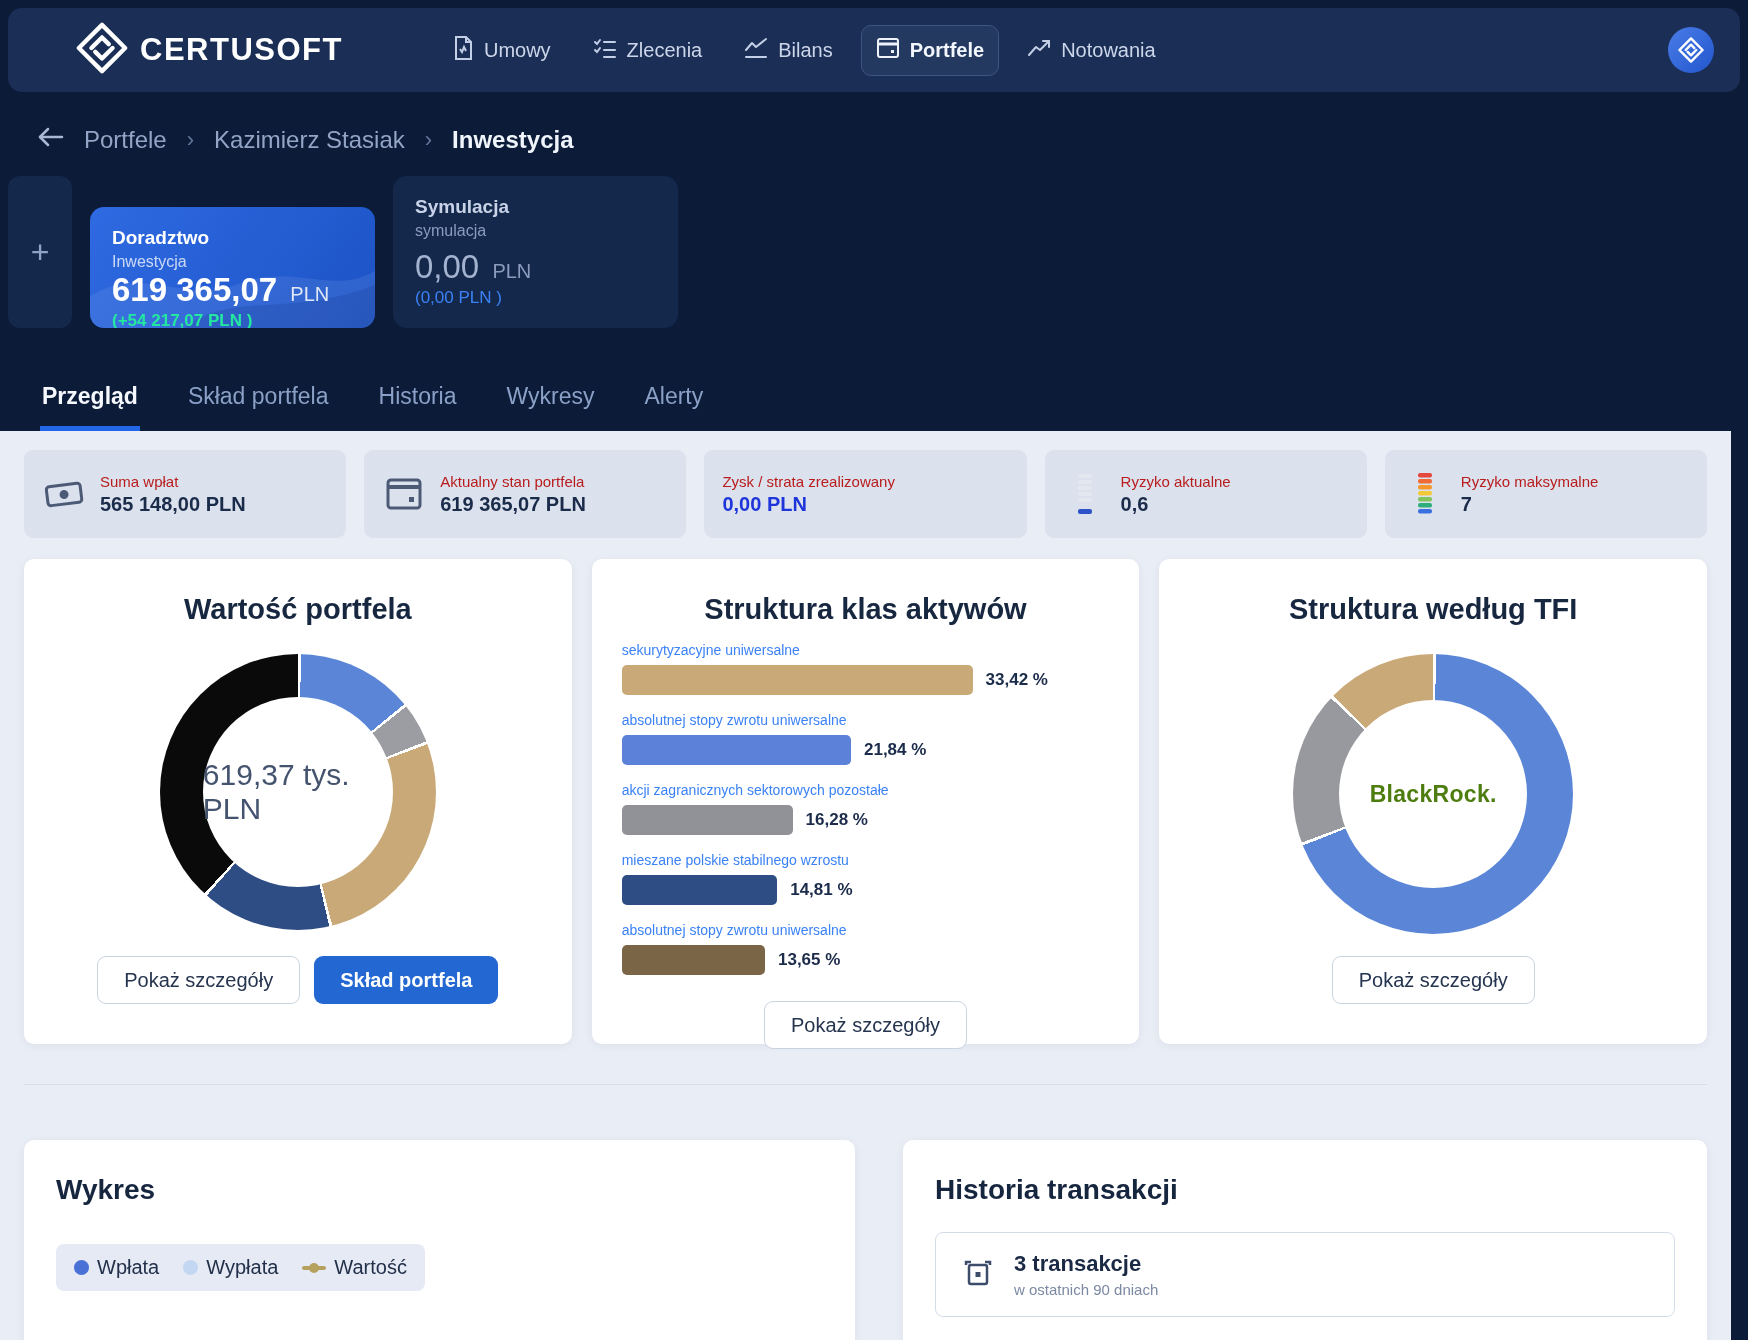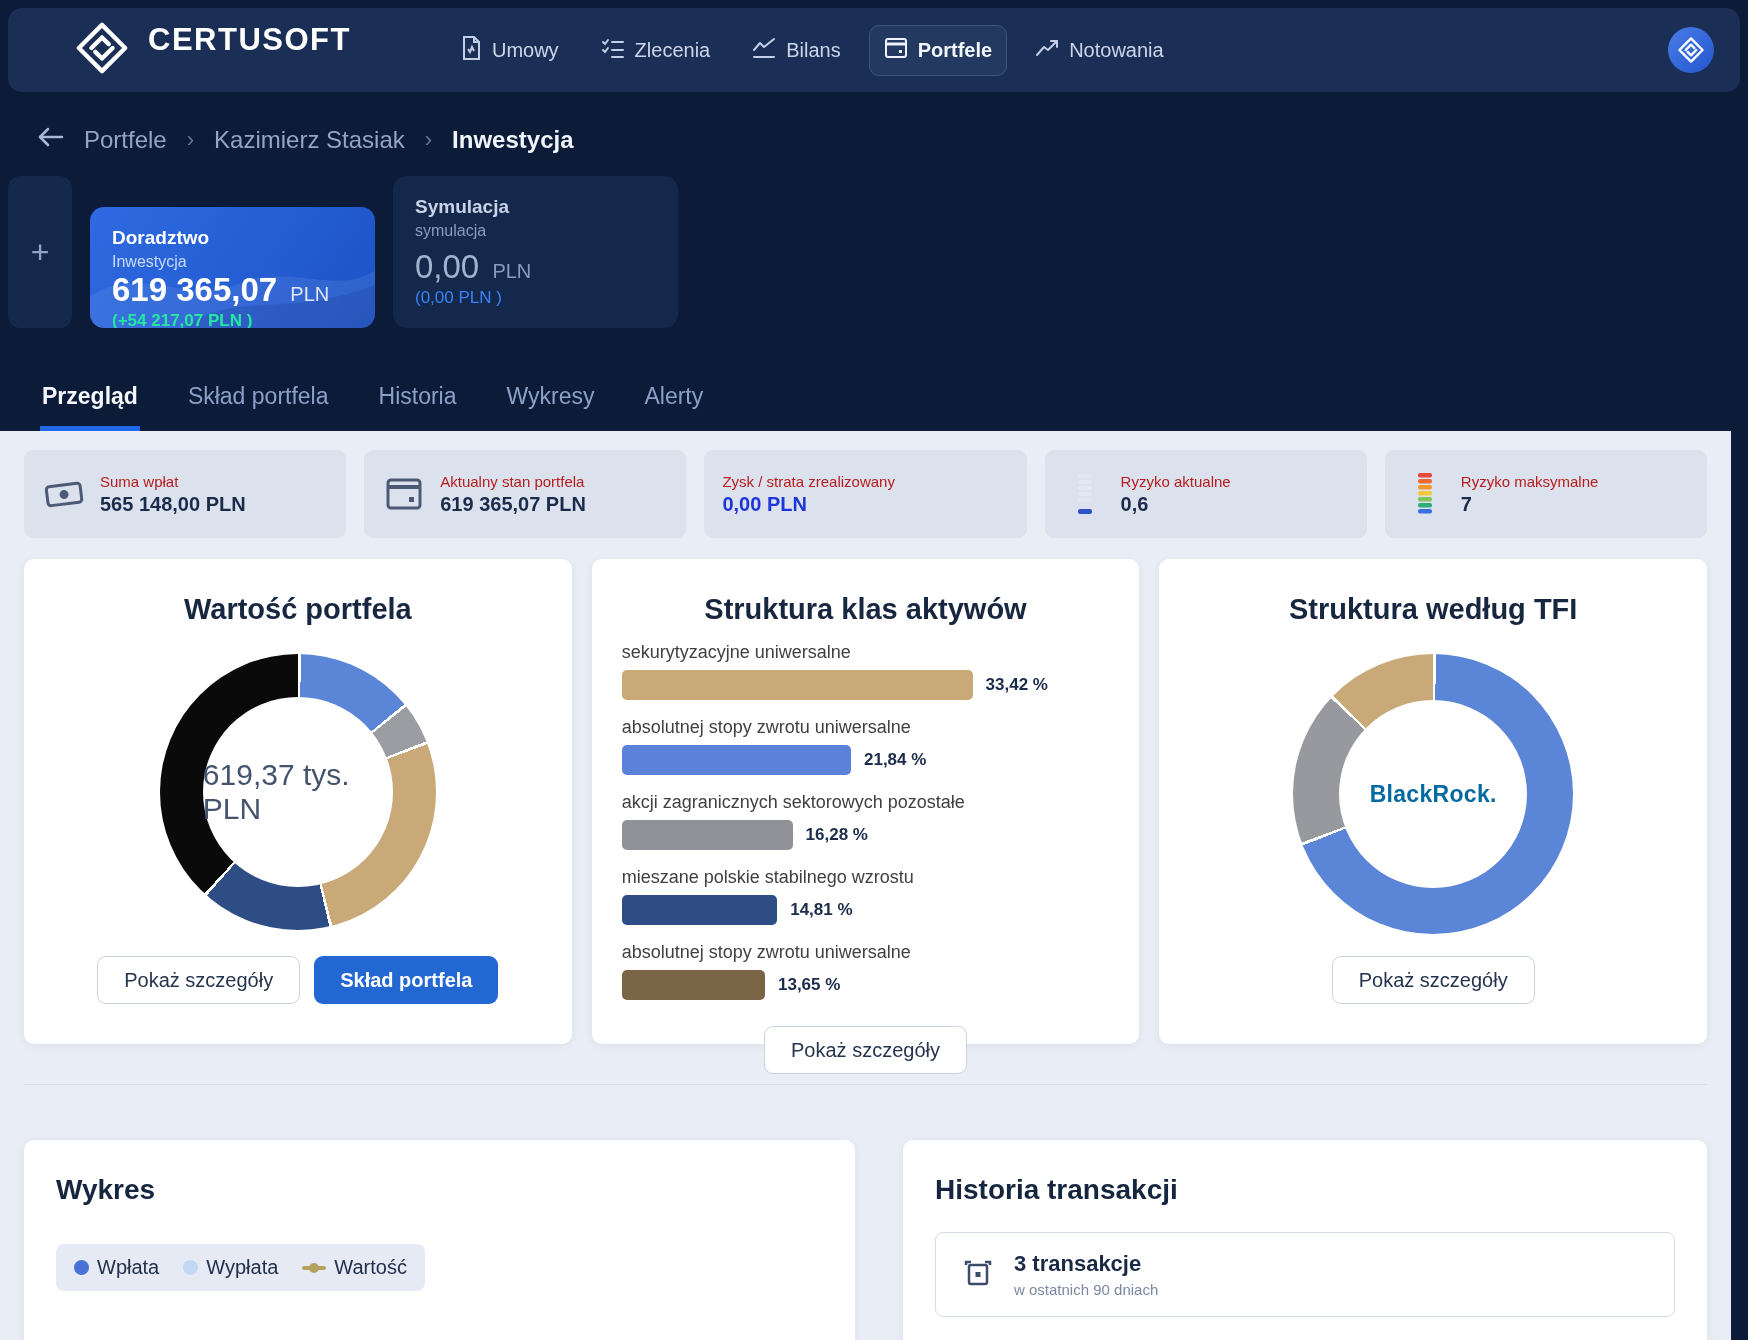--- a/index.html
+++ b/index.html
@@ -5,21 +5,21 @@
   * { margin:0; padding:0; box-sizing:border-box; }
   html,body { width:1748px; height:1340px; overflow:hidden;
     font-family:"Liberation Sans","DejaVu Sans",sans-serif;
     background:#0b1b38; }
 
   
   .top-section { height:431px; display:flex; flex-direction:column; background:#0b1b38; }
 
   .topnav { margin:8px 8px 0 8px; height:84px; background:#1b2e55; border-radius:14px;
     display:flex; align-items:center; padding:0 26px; }
-  .brand { display:flex; gap:20px; margin-left:42px; }
+  .brand { display:flex; align-items:center; gap:12px; margin-left:42px; }
   .brand-text { color:#fff; font-size:31px; font-weight:800; letter-spacing:1.5px; }
   .nav-menu { display:flex; align-items:center; gap:14px; margin-left:95px; }
   .nav-item { display:flex; align-items:center; gap:10px; color:#ccd6ea; font-size:20px;
     padding:11px 14px; border-radius:10px; cursor:pointer; white-space:nowrap; }
   .nav-item.active { background:#24395f; border:1px solid #3d5580; color:#f2f6fd; font-weight:600; }
   .avatar { margin-left:auto; width:46px; height:46px; border-radius:50%;
     background:linear-gradient(135deg,#4a7ce8,#2256cc); display:flex; align-items:center; justify-content:center; }
 
   .breadcrumb-row { display:flex; align-items:center; gap:20px; margin:24px 0 0 36px; height:48px;
     font-size:24px; color:#93a5c6; }
@@ -63,31 +63,31 @@
 
   .charts-row { display:flex; gap:20px; margin-top:21px; }
   .chart-card { flex:1; height:485px; background:#fff; border-radius:10px;
     box-shadow:0 2px 10px rgba(20,40,80,0.06); display:flex; flex-direction:column; align-items:center; }
   .chart-title { margin-top:34px; font-size:29px; font-weight:600; color:#172740; }
 
   .donut { position:relative; width:276px; height:276px; border-radius:50%; margin-top:28px; }
   .donut-hole { position:absolute; inset:43px; background:#fff; border-radius:50%;
     display:flex; align-items:center; justify-content:center; }
   .donut-center-label { font-size:30px; color:#44536e; }
-  .donut-center-label.brandlike { font-size:23px; font-weight:800; color:#0369a1; letter-spacing:0.3px; }
+  .donut-center-label.brandlike { font-size:23px; font-weight:800; color:#4d7c0f; letter-spacing:0.3px; }
 
   .btn-row { display:flex; gap:14px; margin-top:26px; }
   .btn { height:48px; padding:0 26px; border-radius:9px; font-size:20px; display:flex;
     align-items:center; justify-content:center; cursor:pointer; font-family:inherit; }
   .btn.outline { background:#fff; border:1px solid #c9d3e2; color:#25344f; }
   .btn.primary { background:#2267d2; border:none; color:#fff; font-weight:600; }
 
   .bars-wrap { width:100%; padding:0 30px; margin-top:16px; }
   .bar-row { margin-bottom:17px; }
-  .bar-label { font-size:18px; color:#404040; margin-bottom:7px; }
+  .bar-label { font-size:14px; color:#3b82f6; margin-bottom:7px; }
   .bar-line { display:flex; align-items:center; }
   .bar-fill { height:30px; border-radius:5px; }
   .bar-pct { font-size:17px; font-weight:700; color:#1b2b4a; margin-left:13px; white-space:nowrap; }
 
   .divider { margin-top:40px; border-top:1px solid #d7deea; }
 
   .bottom-row { display:flex; gap:48px; margin-top:55px; }
   .bottom-card { background:#fff; border-radius:10px; box-shadow:0 2px 10px rgba(20,40,80,0.06);
     height:420px; padding:34px 32px; }
   .wykres-card { width:831px; }

